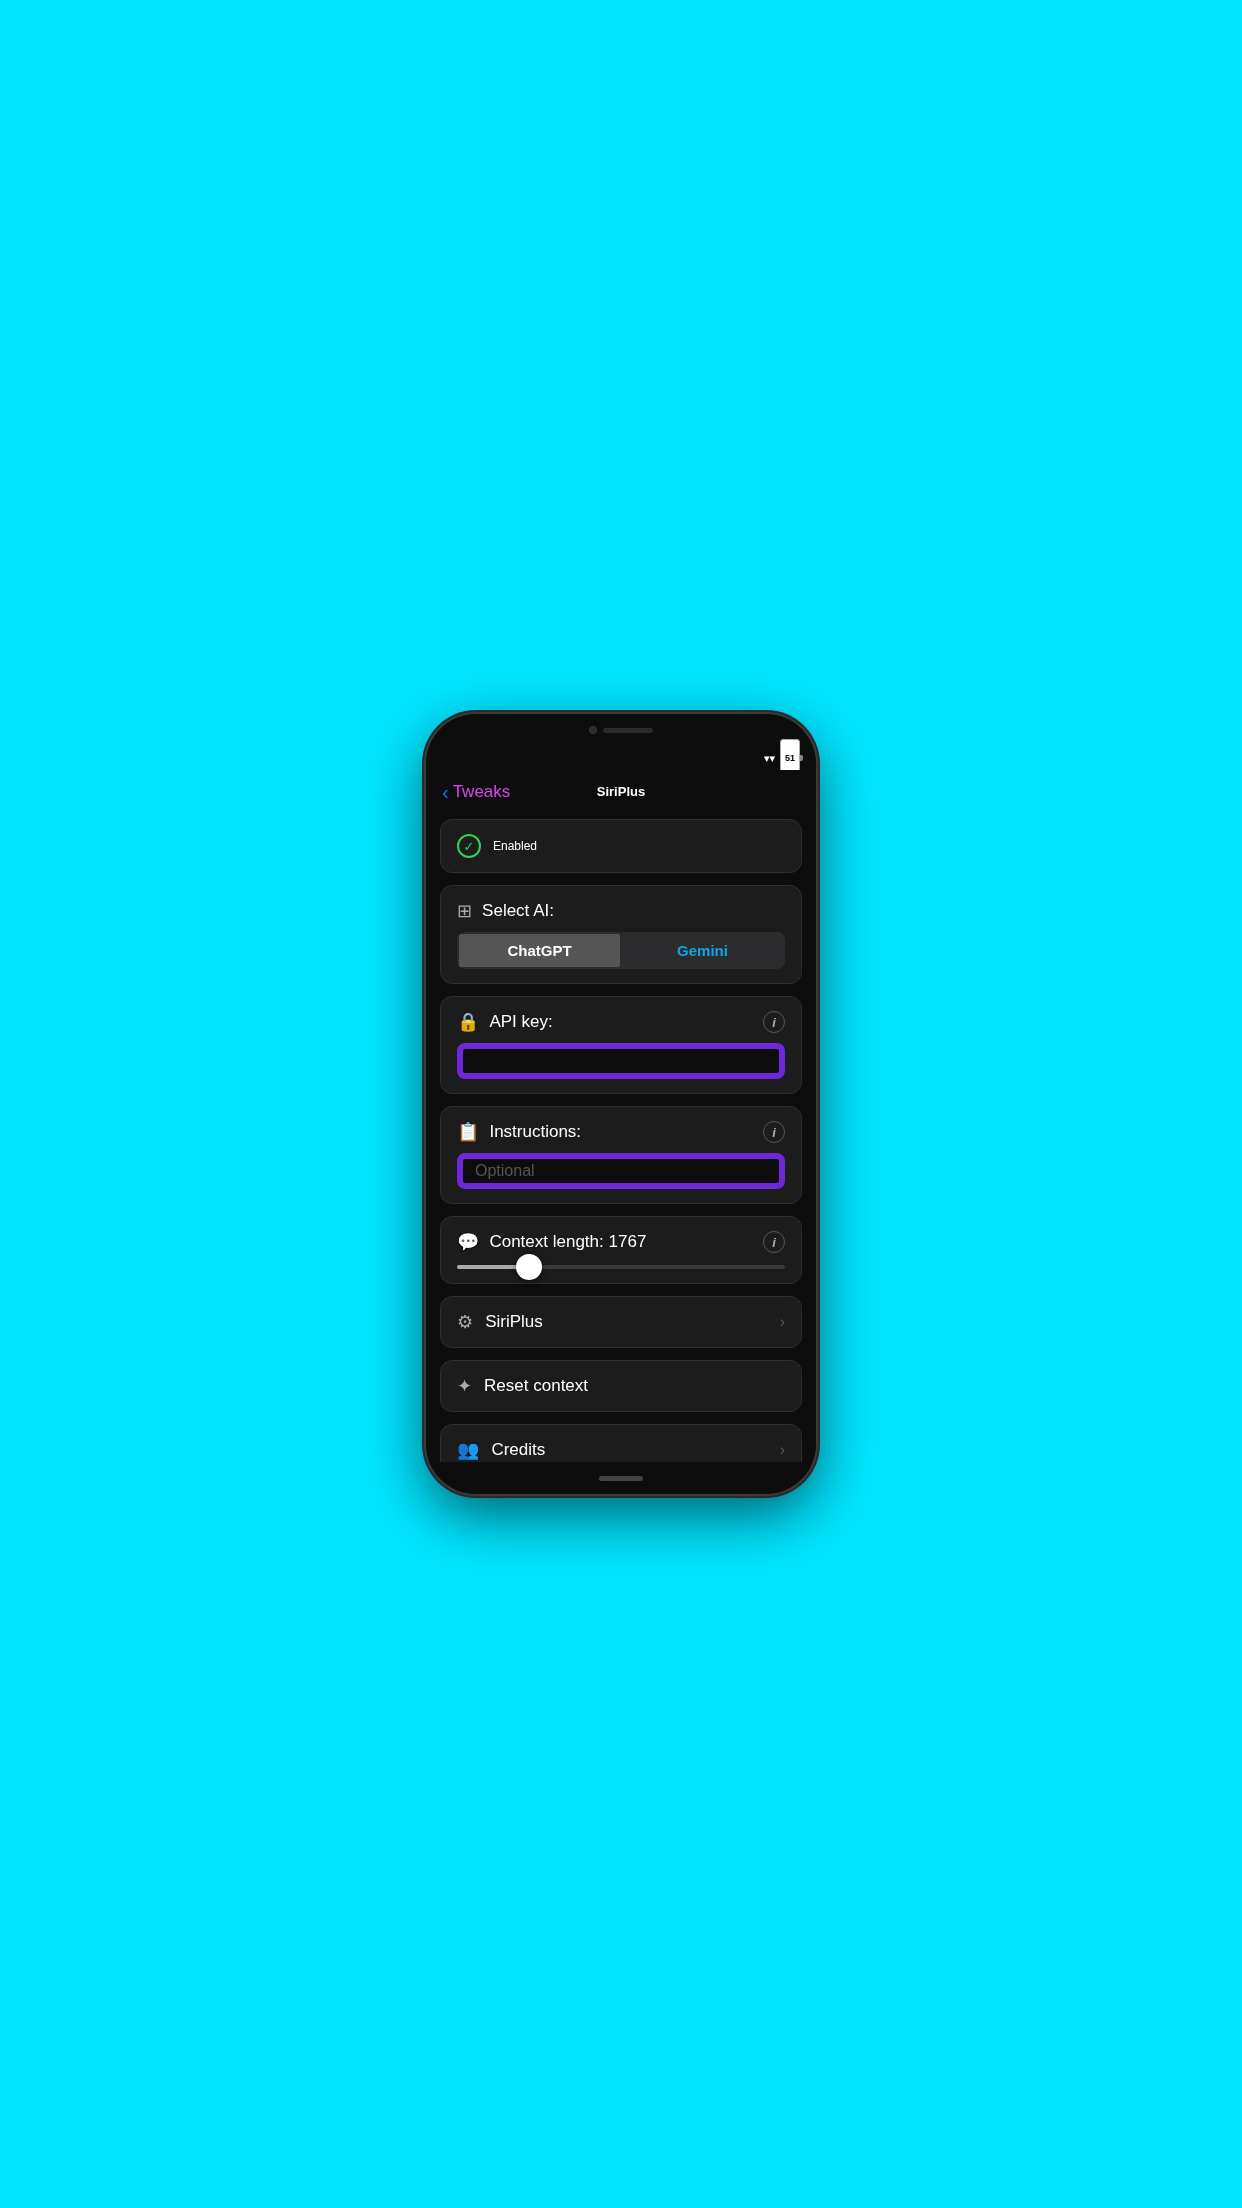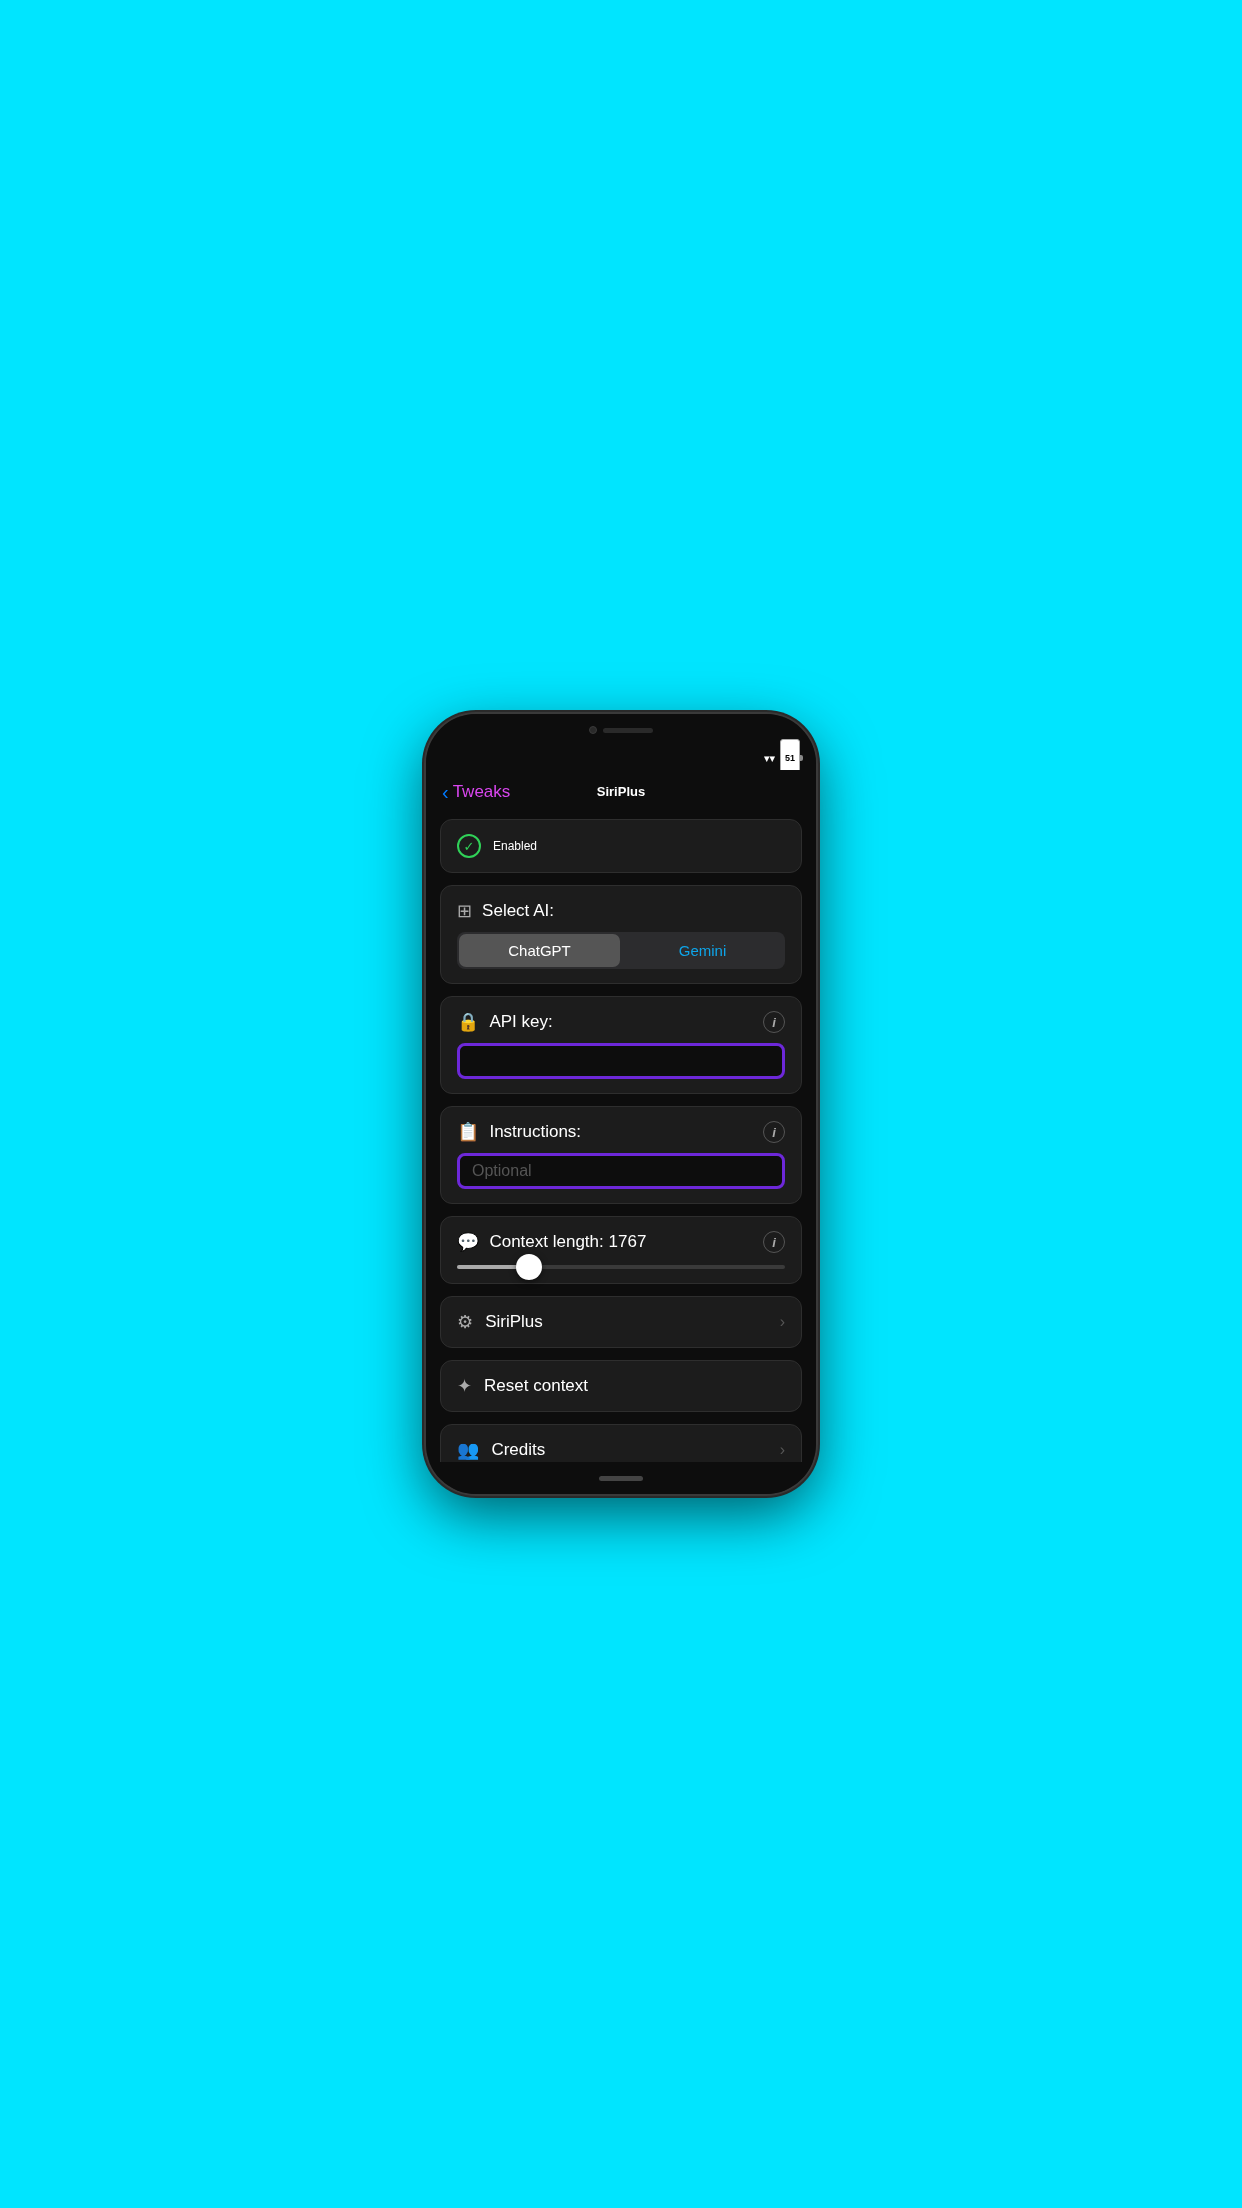--- a/index.html
+++ b/index.html
@@ -231,40 +231,40 @@
       background: #2c2c2e;
       border-radius: 8px;
       margin-top: 10px;
       padding: 2px;
       gap: 2px;
     }
 
     .segment-btn {
       flex: 1;
       padding: 8px 12px;
-      border-radius: 7px;
+      border-radius: 2px;
       border: none;
       font-size: 15px;
-      font-weight: 400;
+      font-weight: 700;
       cursor: pointer;
     }
 
     .segment-btn.active {
       background: #555;
       color: white;
     }
 
     .segment-btn.inactive {
       background: transparent;
       color: #0ea5e9;
     }
 
     .text-input {
       background: #0d0d0d;
-      border: 3px solid #6d28d9;
+      border: 6px solid #6d28d9;
       border-radius: 8px;
       padding: 10px 12px;
       color: white;
       font-size: 16px;
       width: 100%;
       margin-top: 10px;
       height: 36px;
       outline: none;
     }
 

